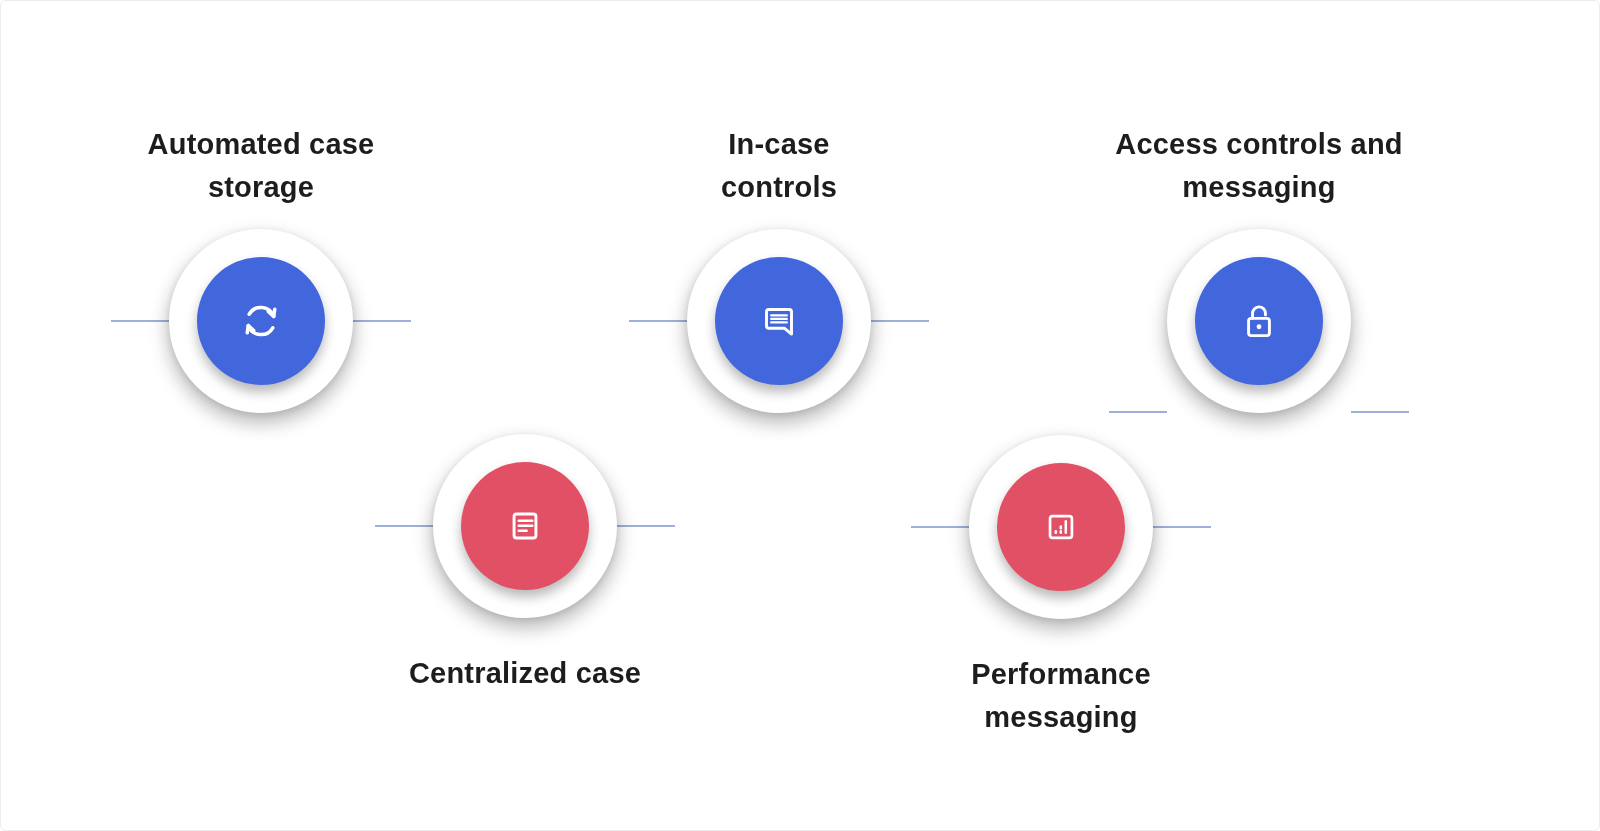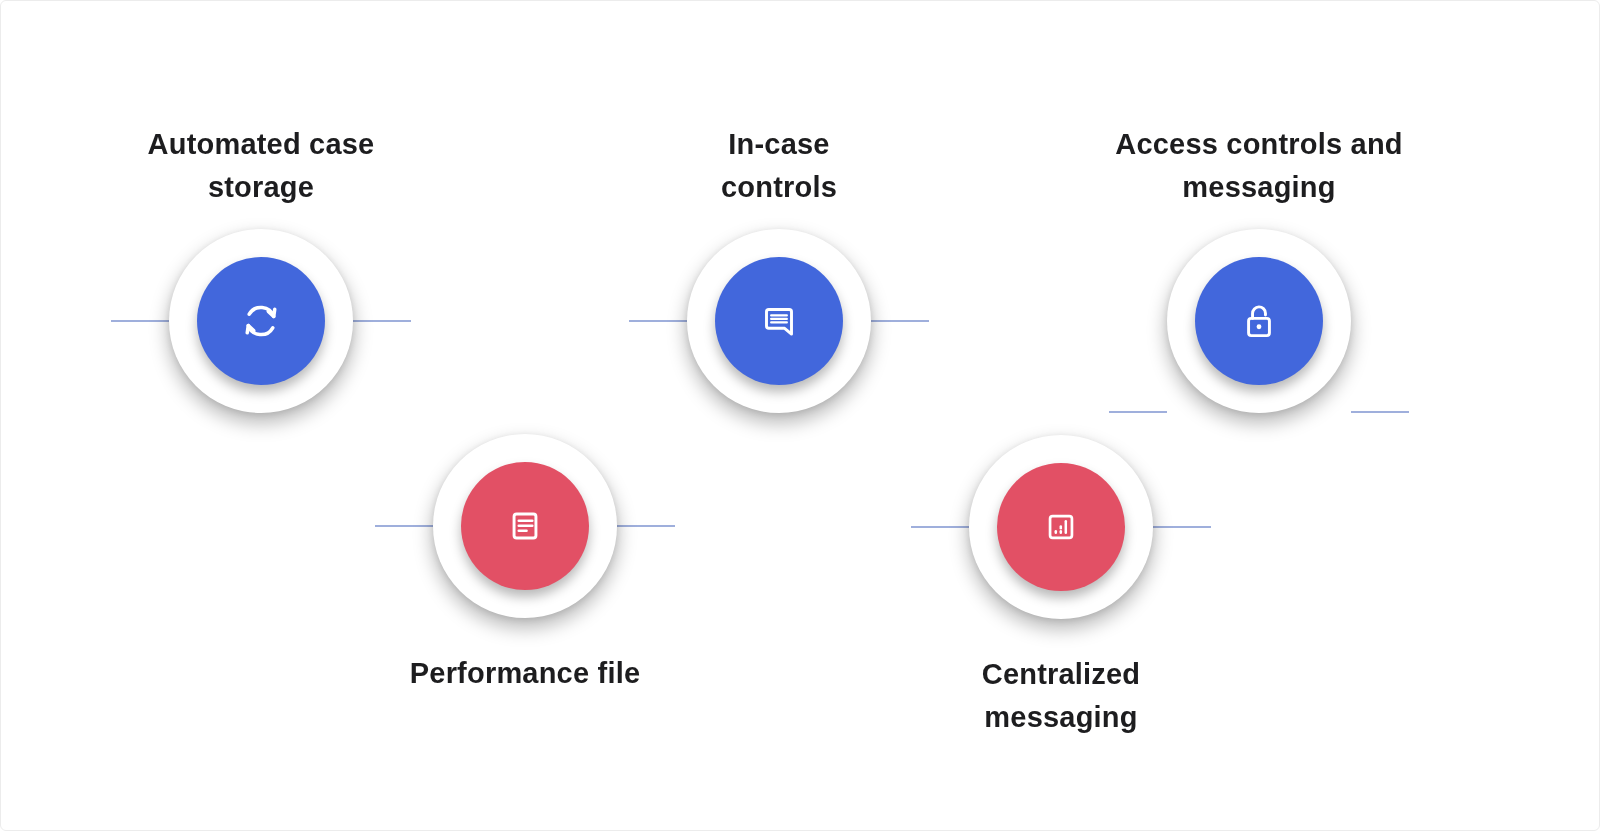--- a/index.html
+++ b/index.html
@@ -141,41 +141,41 @@
             <circle cx="24" cy="29.5" r="2.3" fill="#ffffff" stroke="none"></circle>
           </svg>
         </span>
       </div>
     </div>
     <div class="stub"></div>
   </div>
 
   <div class="node node-4 accent-red">
     <div class="label label-below">
-      <div>Performance file</div>
+      <div>Centralized case</div>
     </div>
     <div class="stub"></div>
     <div class="outer-disc">
       <div class="inner-disc">
         <span class="icon">
           <svg width="50" height="50" viewBox="0 0 48 48" fill="none" stroke="#ffffff" stroke-width="2.8" stroke-linecap="round" stroke-linejoin="round">
             <rect x="13.5" y="12.5" width="21" height="23" rx="2.5"></rect>
             <path d="M18 19 H31" stroke-width="2.4"></path>
             <path d="M18 23.8 H31" stroke-width="2.4"></path>
             <path d="M18 28.6 H25.5" stroke-width="2.4"></path>
           </svg>
         </span>
       </div>
     </div>
     <div class="stub"></div>
   </div>
 
   <div class="node node-5 accent-red">
     <div class="label label-below">
-      <div>Centralized</div>
+      <div>Performance</div>
       <div>messaging</div>
     </div>
     <div class="stub"></div>
     <div class="outer-disc">
       <div class="inner-disc">
         <span class="icon">
           <svg width="50" height="50" viewBox="0 0 48 48" fill="none" stroke="#ffffff" stroke-width="2.6" stroke-linecap="round" stroke-linejoin="round">
             <rect x="13.5" y="13.5" width="21" height="21" rx="2.5"></rect>
             <path d="M19 28 V29.5" stroke-width="2.4"></path>
             <path d="M23.8 23.5 V25.2" stroke-width="2.4"></path>

